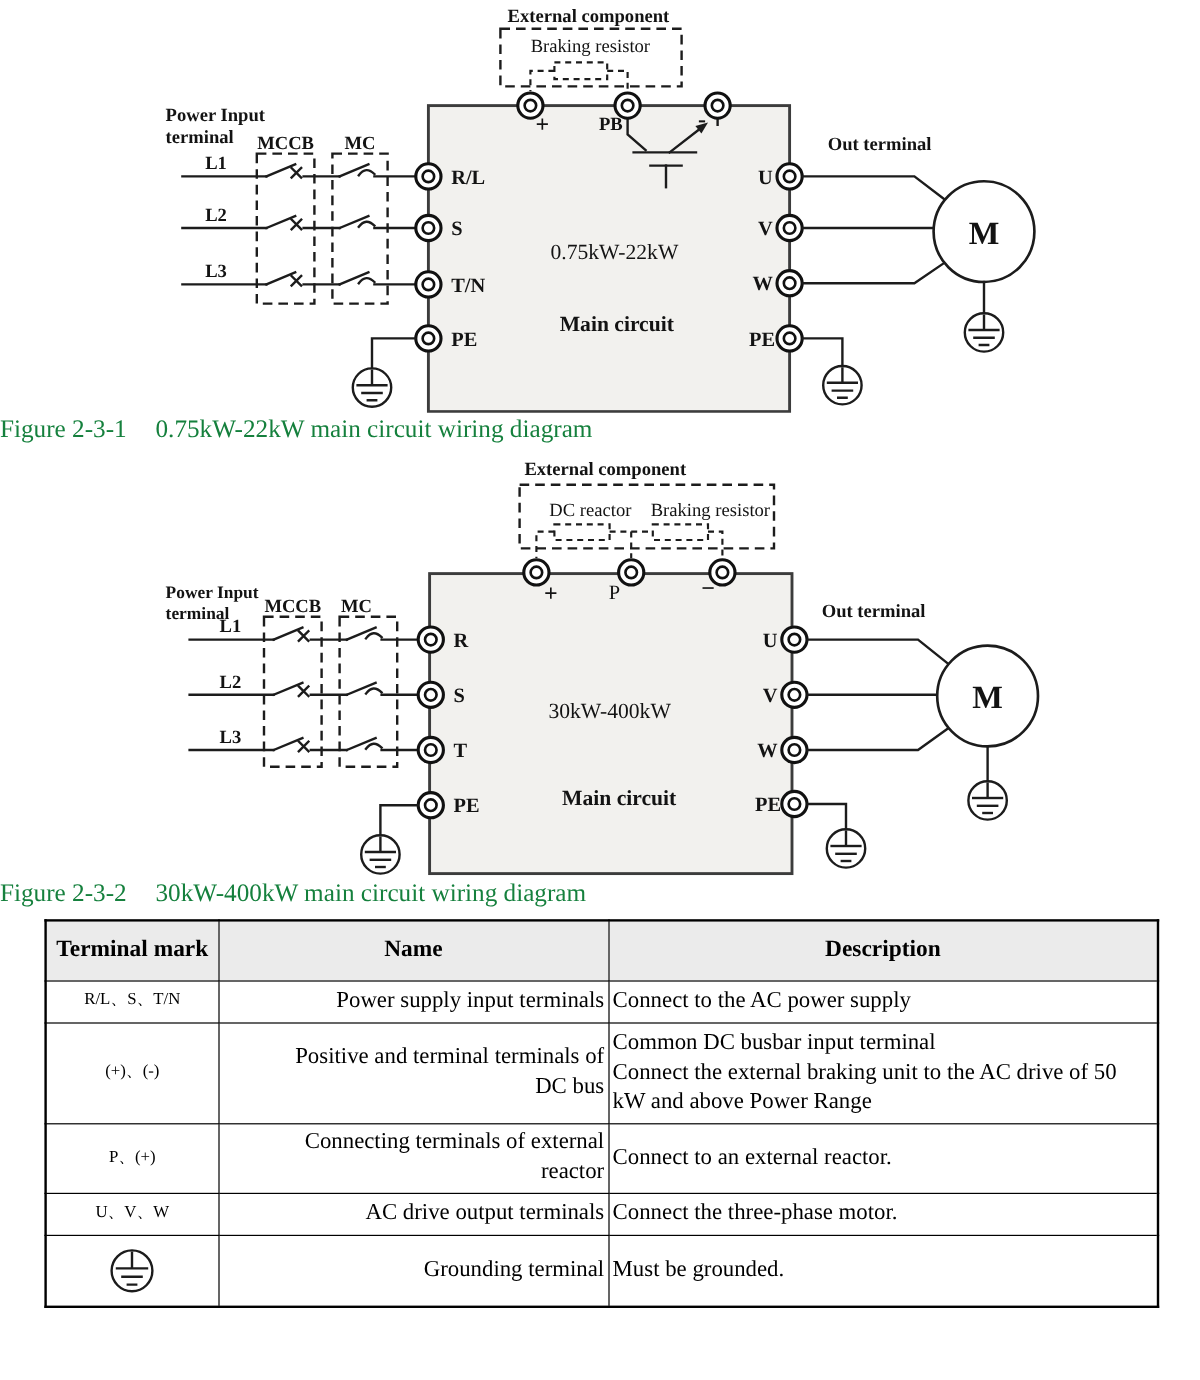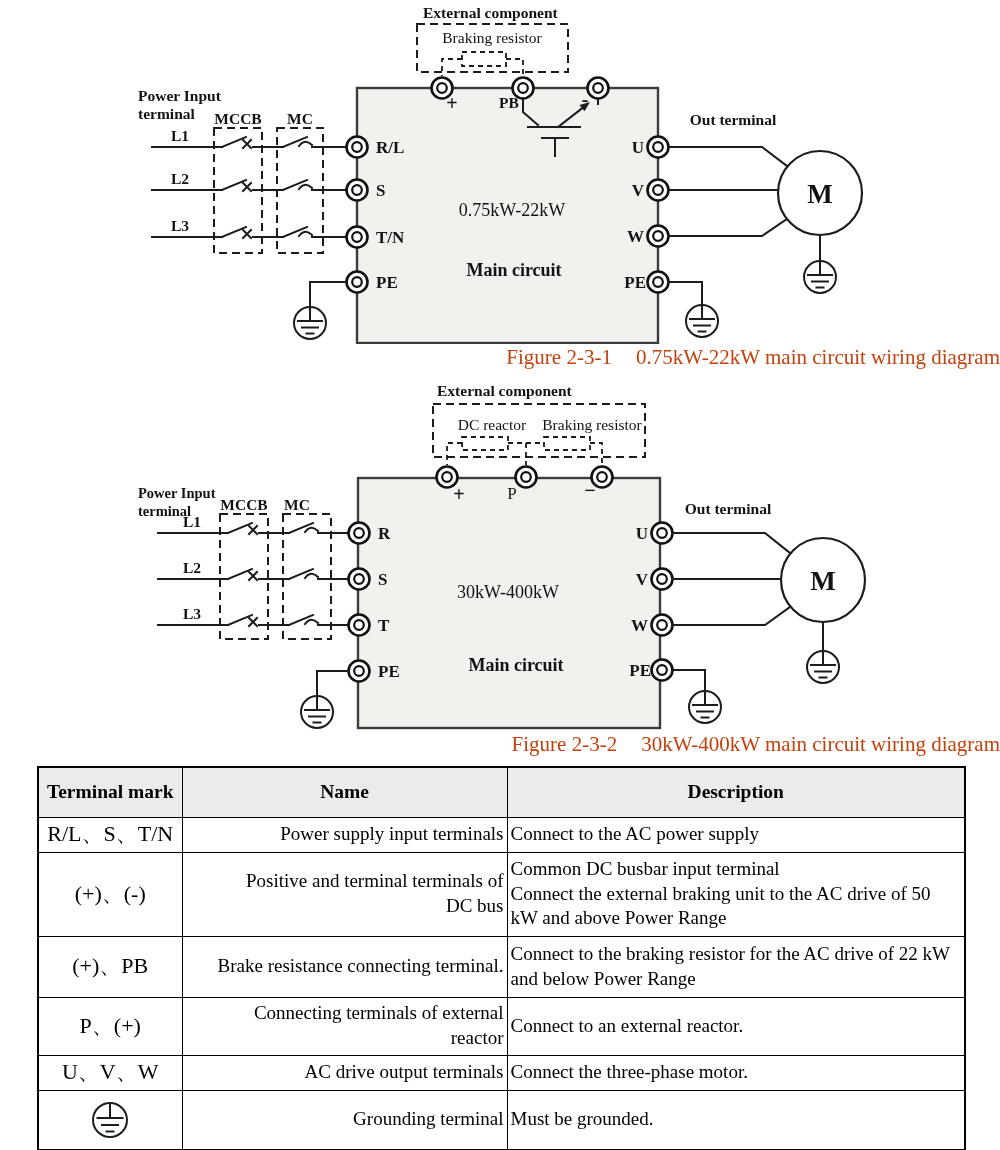--- a/index.html
+++ b/index.html
@@ -15,31 +15,31 @@
   .term-inner{fill:#ffffff;stroke:#111111;stroke-width:2.2;}
   .motor{fill:#ffffff;stroke:#1c1c1c;stroke-width:2.2;}
   .gnd line{stroke:#1c1c1c;stroke-width:2;}
   .gnd circle{fill:#ffffff;stroke:#1c1c1c;stroke-width:2;}
   text{font-family:"Liberation Serif",serif;fill:#131313;}
   .b{font-weight:bold;}
   .s14{font-size:14.5px;}.s15{font-size:15.5px;}.s16{font-size:17px;}
   .s18{font-size:18px;}.s20{font-size:20px;}.s27{font-size:27px;}
   .mid{text-anchor:middle;}.end{text-anchor:end;}
 
-  .caption{position:absolute;width:100%;text-align:right;font-size:21px;color:#c2410c;}
+  .caption{position:absolute;width:100%;text-align:left;font-size:21px;color:#15803d;}
   .caption .gap{margin-left:24px;}
 
   table.tbl{position:absolute;left:37px;top:766px;width:927px;
             border-collapse:collapse;border:2.5px solid #000;color:#000;
             font-size:19px;table-layout:fixed;}
   .tbl th,.tbl td{border:1.6px solid #000;overflow:hidden;margin-top:28px;}
   .tbl th{background:#ebebeb;font-size:19.5px;font-weight:bold;text-align:center;
           line-height:1.25;padding:2px;}
   .tbl td{padding:1px 3px;line-height:1.3;}
-  td.mark{text-align:center;font-size:22px;}
+  td.mark{text-align:center;font-size:14px;}
   td.name{text-align:right;padding-left:34px;}
   td.desc{text-align:left;white-space:pre-line;}
   .gnd-icon{display:block;margin:0 auto;}
 </style>
 </head>
 <body>
 
 <div class="page">
 
   <svg class="diagram" style="top:0;" width="1000" height="344" viewBox="0 0 1000 344">
@@ -264,25 +264,20 @@
       <td class="mark">R/L、S、T/N</td>
       <td class="name">Power supply input terminals</td>
       <td class="desc">Connect to the AC power supply</td>
     </tr>
     <tr style="height:84px">
       <td class="mark">(+)、(-)</td>
       <td class="name">Positive and terminal terminals of DC bus</td>
       <td class="desc">Common DC busbar input terminal
 Connect the external braking unit to the AC drive of 50 kW and above Power Range</td>
     </tr>
-    <tr style="height:61px">
-      <td class="mark">(+)、PB</td>
-      <td class="name">Brake resistance connecting terminal.</td>
-      <td class="desc">Connect to the braking resistor for the AC drive of 22 kW and below Power Range</td>
-    </tr>
     <tr style="height:58px">
       <td class="mark">P、(+)</td>
       <td class="name">Connecting terminals of external reactor</td>
       <td class="desc">Connect to an external reactor.</td>
     </tr>
     <tr style="height:35px">
       <td class="mark">U、V、W</td>
       <td class="name">AC drive output terminals</td>
       <td class="desc">Connect the three-phase motor.</td>
     </tr>

